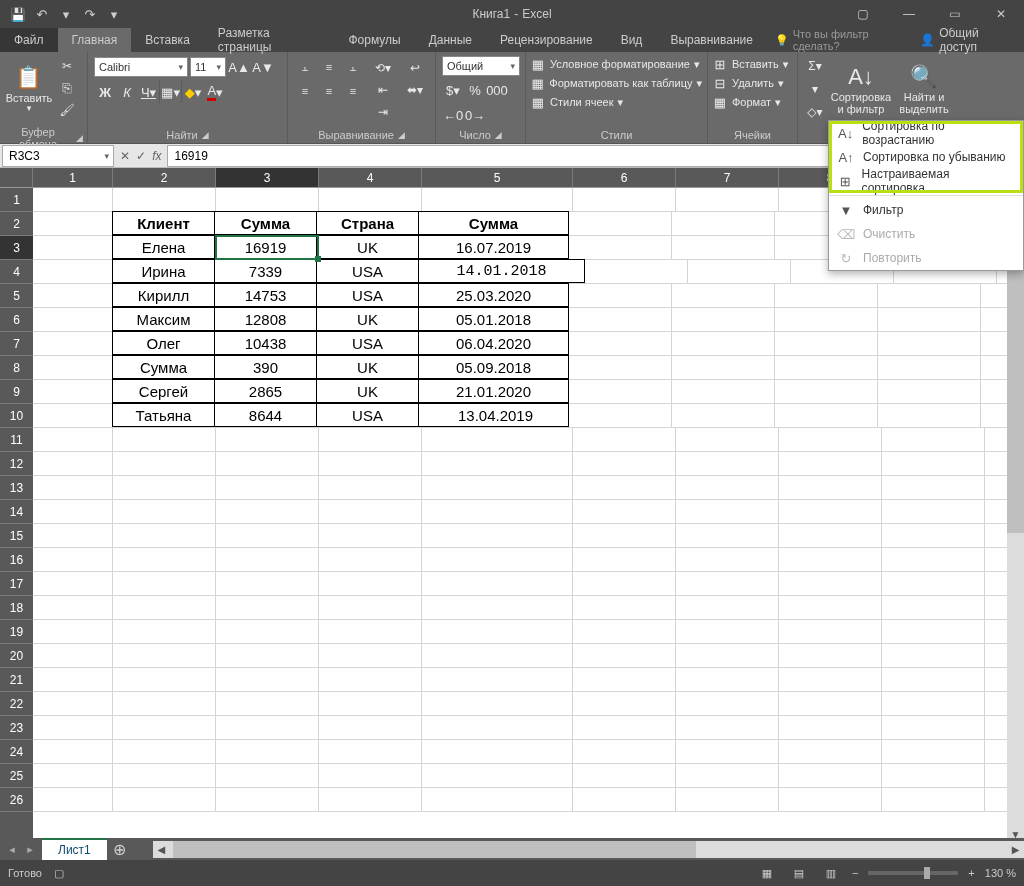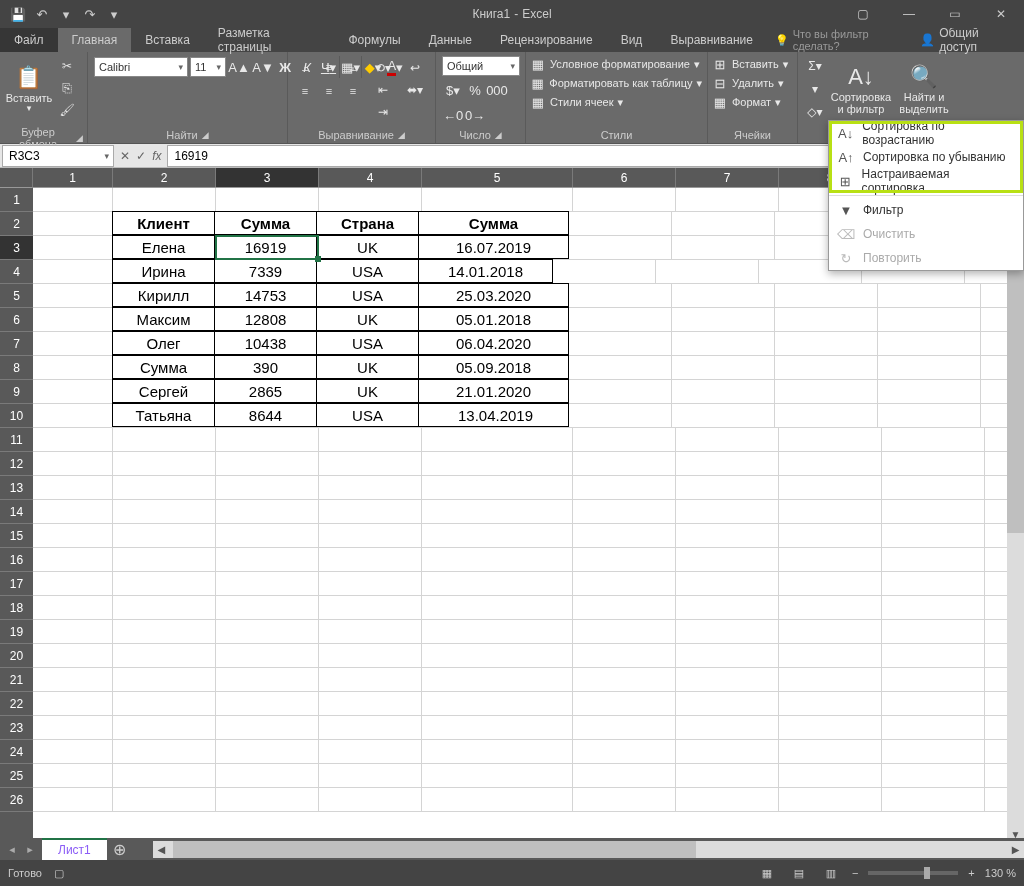--- a/index.html
+++ b/index.html
@@ -86,21 +86,21 @@
 .sort-menu { position:absolute; top:120px; right:0; width:196px; background:#fff; border:1px solid #999; box-shadow:0 3px 8px rgba(0,0,0,.3); z-index:100; font-size:12px; color:#333; }
 .sm-item { height:24px; display:flex; align-items:center; gap:8px; padding:0 10px 0 8px; cursor:pointer; }
 .sm-item .sm-ico { width:18px; text-align:center; color:#555; font-size:13px; }
 .sm-item.disabled { color:#aaa; }
 .sm-item.disabled .sm-ico { color:#bbb; }
 .sm-sep { height:1px; background:#ddd; margin:2px 0; }
 .sm-hl { position:absolute; top:0; left:0; right:0; height:72px; border:3px solid #b8e014; pointer-events:none; }
 .sheet-strip { position:absolute; left:0; right:0; bottom:0; height:22px; background:#595959; display:flex; align-items:center; }
 .sheet-nav { display:flex; padding:0 4px; gap:2px; color:#aaa; }
 .sheet-nav span { width:16px; text-align:center; cursor:pointer; font-size:11px; }
-.sheet-tab { background:#fff; color:#8b5cf6; height:22px; padding:0 16px; display:flex; align-items:center; font-size:12px; border-top:2px solid #217346; cursor:pointer; }
+.sheet-tab { background:#fff; color:#0c4a6e; height:22px; padding:0 16px; display:flex; align-items:center; font-size:12px; border-top:2px solid #217346; cursor:pointer; }
 .sheet-add { width:26px; text-align:center; color:#ccc; cursor:pointer; }
 .hscroll { flex:1; margin-left:20px; height:17px; background:#dcdcdc; position:relative; display:flex; align-items:center; }
 .hs-thumb { position:absolute; left:20px; width:60%; height:17px; background:#bfbfbf; }
 .hs-arr { width:17px; height:17px; background:#dcdcdc; display:flex; align-items:center; justify-content:center; font-size:10px; color:#555; cursor:pointer; position:relative; z-index:1; }
 
 .vscroll { position:absolute; top:20px; right:0; width:17px; bottom:17px; background:#dcdcdc; }
 .vs-arr { height:17px; display:flex; align-items:center; justify-content:center; font-size:10px; color:#555; cursor:pointer; }
 .vs-thumb { position:absolute; top:17px; left:0; right:0; height:50%; background:#bfbfbf; }
 
 
@@ -169,21 +169,21 @@
         <div class="mini-btn">🖌</div>
       </div>
     </div>
     <div class="rgroup-label">
         <span>Буфер обмена</span>
         <span class="launcher">◢</span>
       </div>
   </div>
 
   <div class="rgroup" style="width:200px">
-    <div class="rgroup-body" style="flex-direction:row;padding:2px">
+    <div class="rgroup-body" style="flex-direction:column;padding:2px">
       <div class="font-row">
         <div class="font-select fs-name">
             <span>Calibri</span>
             <span class="fs-arrow">▾</span>
           </div>
         <div class="font-select fs-size">
             <span>11</span>
             <span class="fs-arrow">▾</span>
           </div>
         <div class="fb">A▲</div>
@@ -414,21 +414,21 @@
         <div class="cell" style="width: 103px;"></div>
         <div class="cell" style="width: 103px;"></div>
         <div class="cell" style="width: 103px;"></div>
         <div class="cell" style="width: 103px;"></div>
       </div>
       <div class="crow tbl">
         <div class="cell" style="width: 80px;"></div>
         <div class="cell b jc" style="width: 103px;">Ирина</div>
         <div class="cell b jc" style="width: 103px;">7339</div>
         <div class="cell b jc" style="width: 103px;">USA</div>
-        <div class="cell b jc" style="width: 135px;">14.01.2018</div>
+        <div class="cell b jc" style="width: 167px; font-family: Liberation Mono, monospace;">14.01.2018</div>
         <div class="cell" style="width: 103px;"></div>
         <div class="cell" style="width: 103px;"></div>
         <div class="cell" style="width: 103px;"></div>
         <div class="cell" style="width: 103px;"></div>
       </div>
       <div class="crow tbl">
         <div class="cell" style="width: 80px;"></div>
         <div class="cell b jc" style="width: 103px;">Кирилл</div>
         <div class="cell b jc" style="width: 103px;">14753</div>
         <div class="cell b jc" style="width: 103px;">USA</div>

